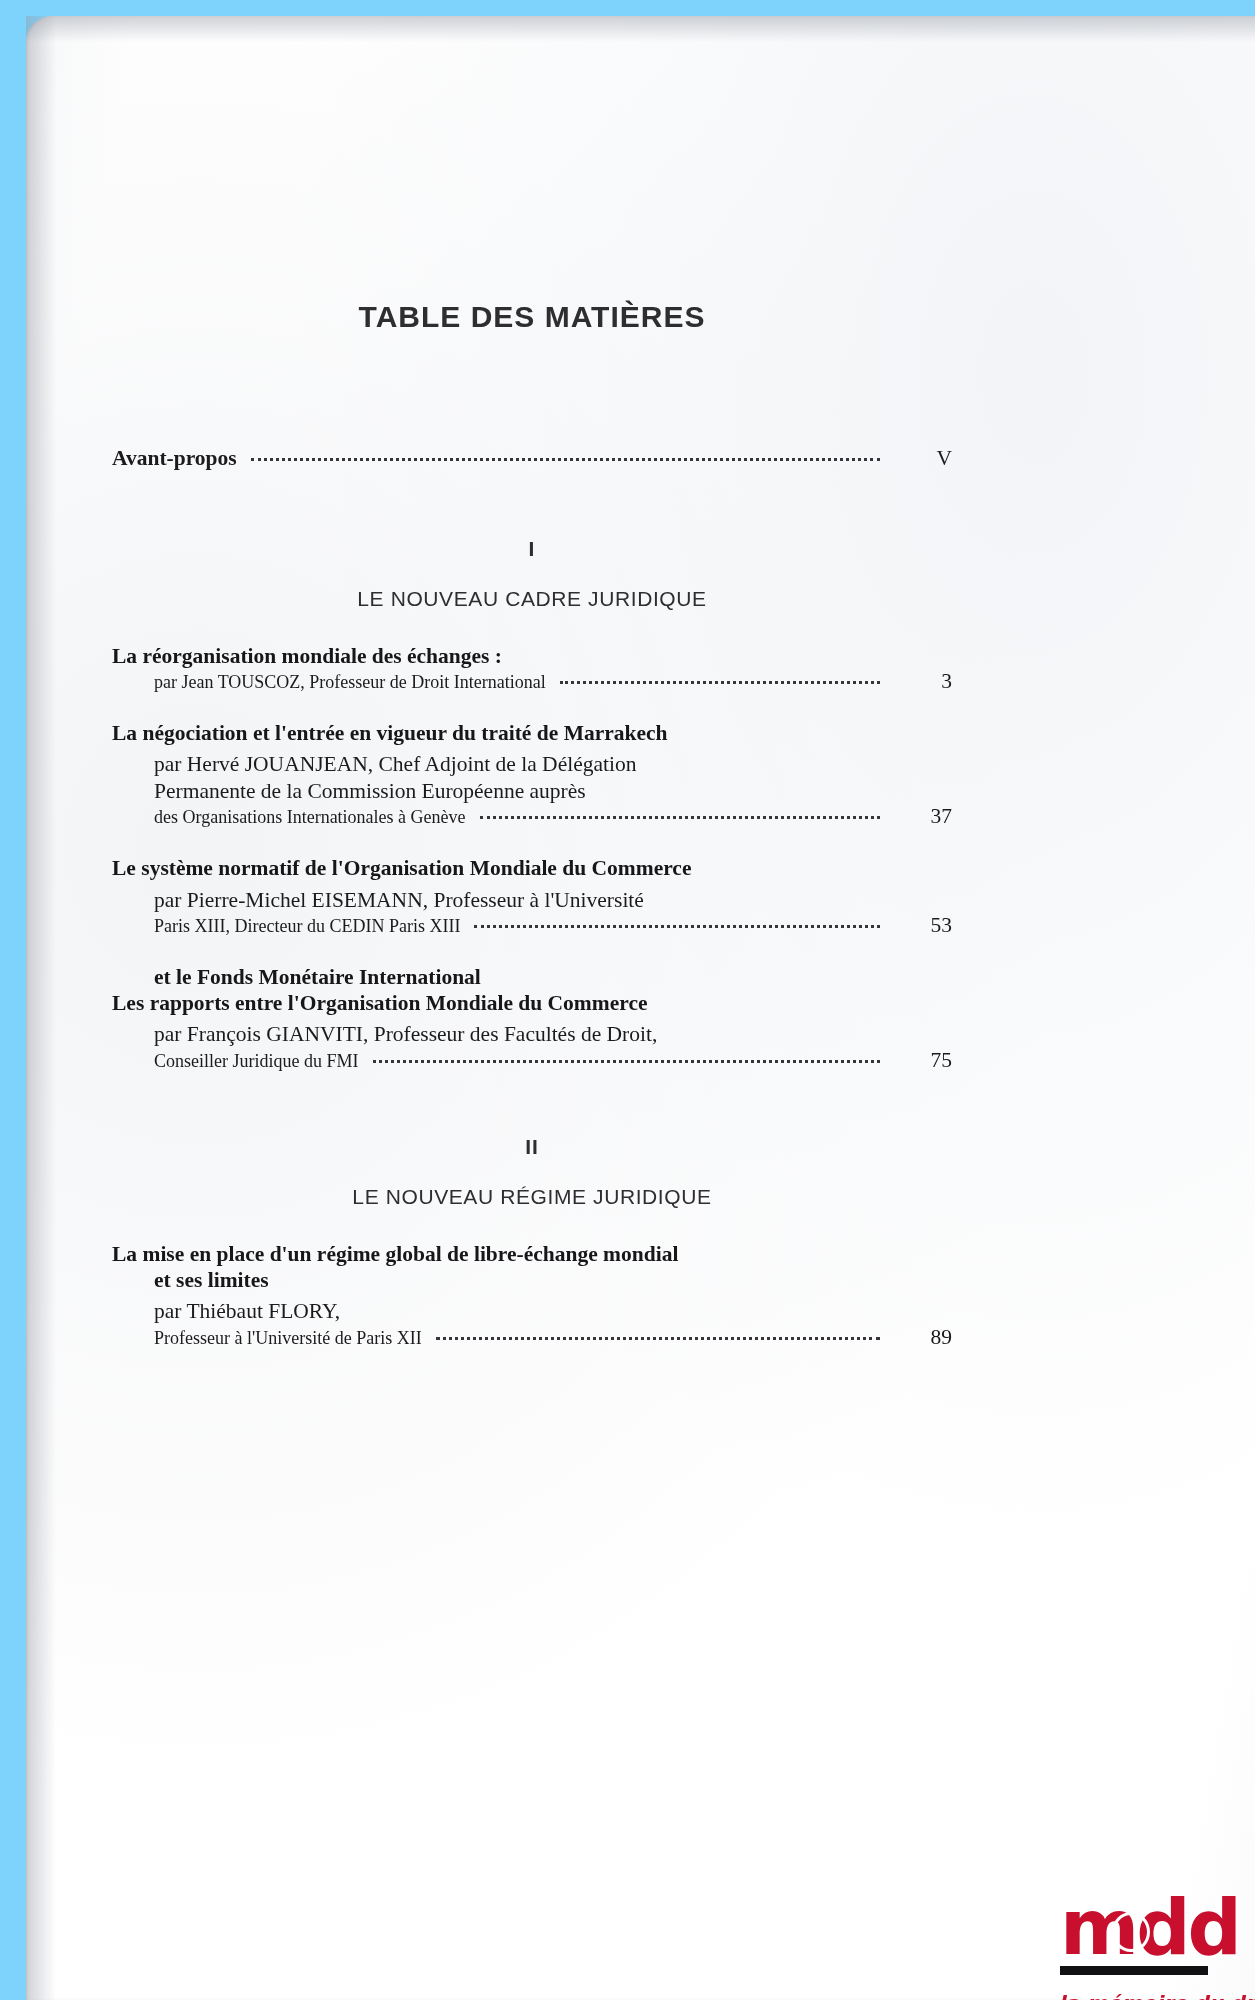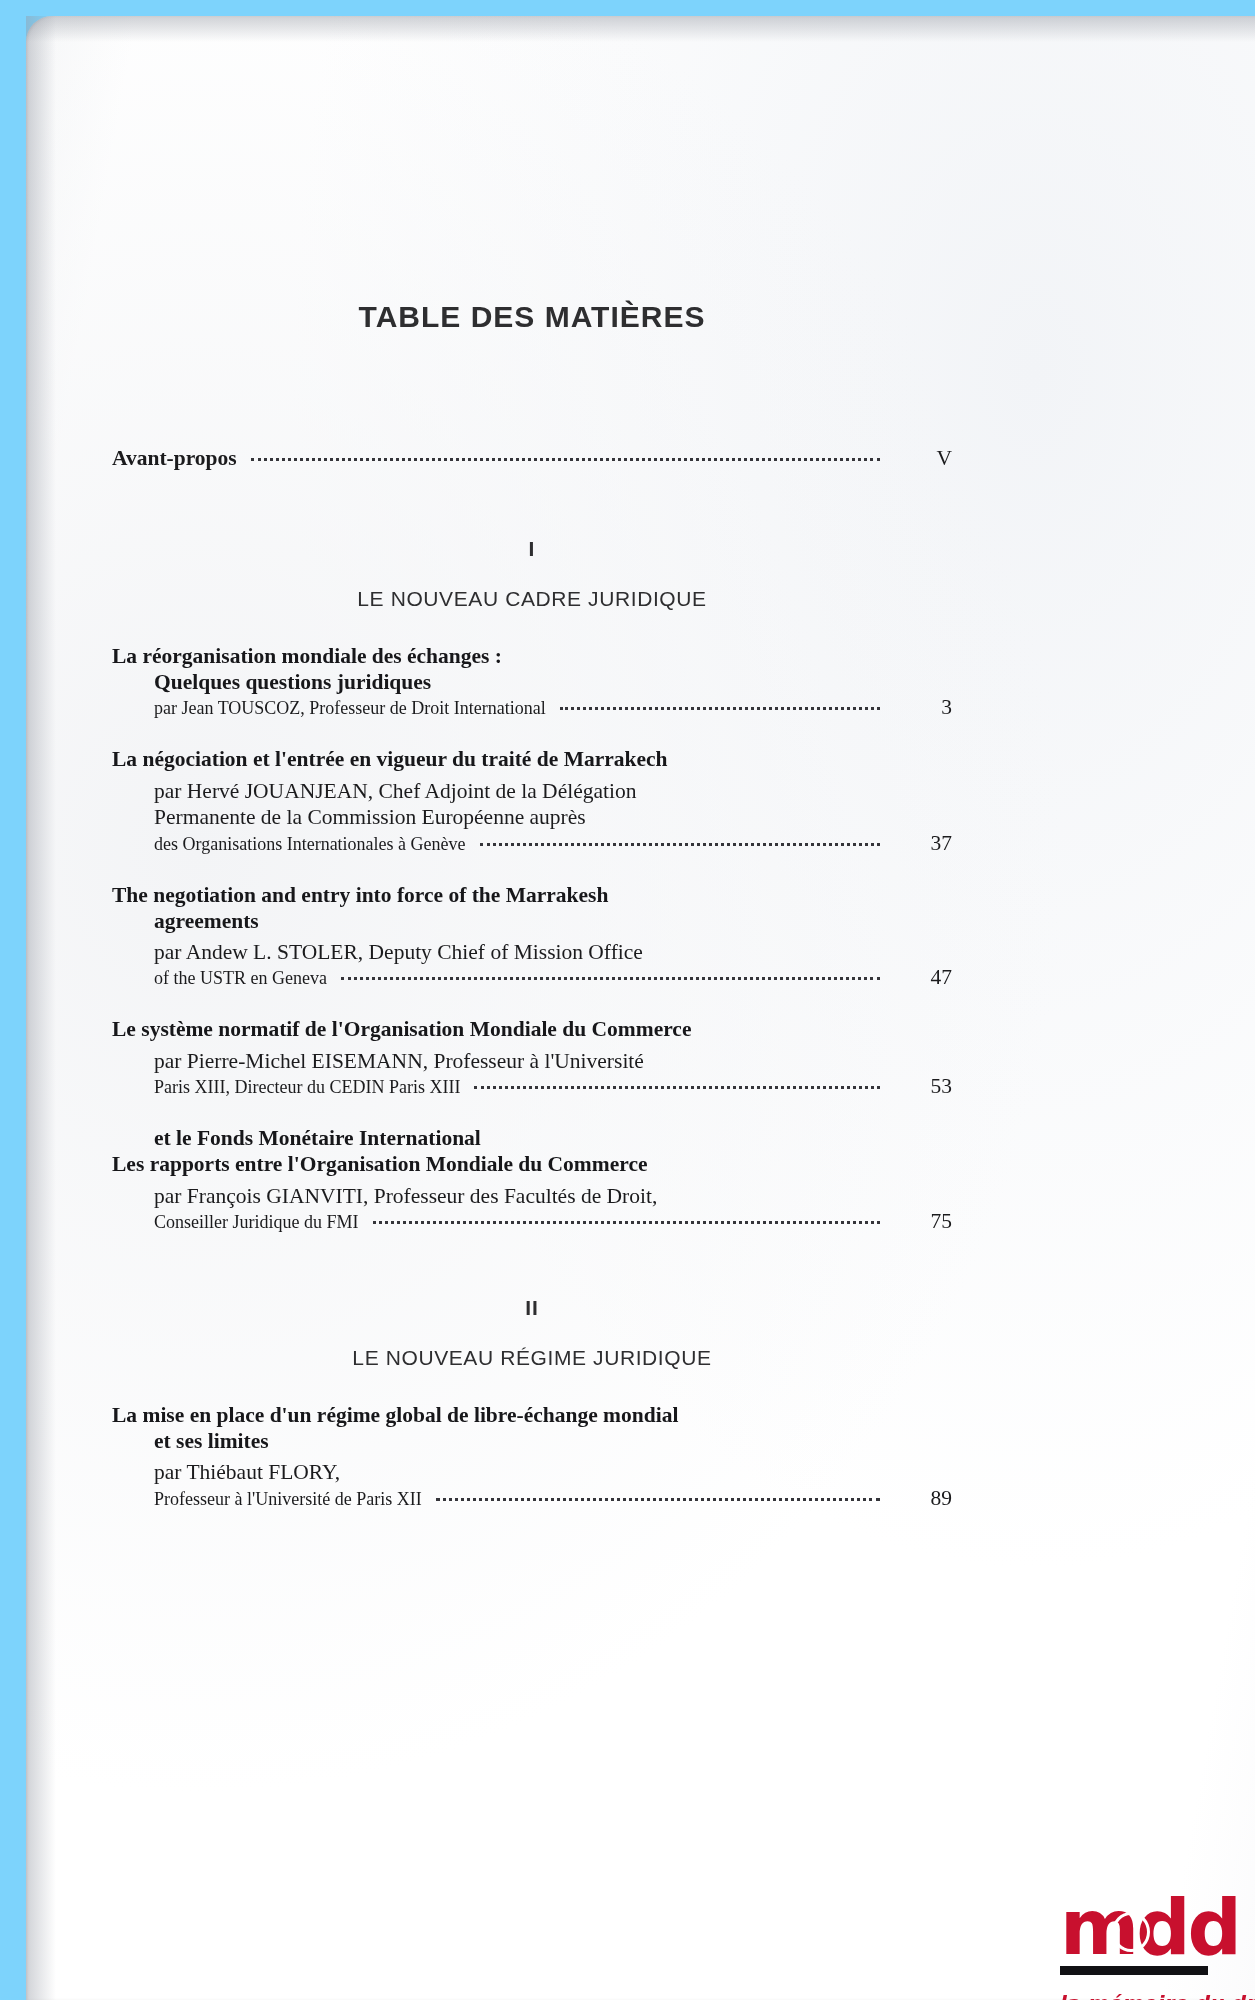--- a/index.html
+++ b/index.html
@@ -226,49 +226,38 @@
 
     <div class="part part-1">
       <div class="part-number">I</div>
       <div class="part-title">LE NOUVEAU CADRE JURIDIQUE</div>
     </div>
 
     <div class="entries">
 
       <div class="entry">
         <div class="entry-title-line">La réorganisation mondiale des échanges :</div>
-        <div class="entry-title-line cont">Quelques questions juridiques</div>
         <div class="sub-row">
           <span class="sub-text">par Jean TOUSCOZ, Professeur de Droit International</span>
           <span class="leader"></span>
           <span class="pagenum">3</span>
         </div>
       </div>
 
       <div class="entry">
         <div class="entry-title-line">La négociation et l'entrée en vigueur du traité de Marrakech</div>
         <div class="entry-sub first">par Hervé JOUANJEAN, Chef Adjoint de la Délégation</div>
         <div class="entry-sub">Permanente de la Commission Européenne auprès</div>
         <div class="sub-row">
           <span class="sub-text">des Organisations Internationales à Genève</span>
           <span class="leader"></span>
           <span class="pagenum">37</span>
         </div>
       </div>
 
-      <div class="entry">
-        <div class="entry-title-line">The negotiation and entry into force of the Marrakesh</div>
-        <div class="entry-title-line cont">agreements</div>
-        <div class="entry-sub first">par Andew L. STOLER, Deputy Chief of Mission Office</div>
-        <div class="sub-row">
-          <span class="sub-text">of the USTR en Geneva</span>
-          <span class="leader"></span>
-          <span class="pagenum">47</span>
-        </div>
-      </div>
 
       <div class="entry">
         <div class="entry-title-line">Le système normatif de l'Organisation Mondiale du Commerce</div>
         <div class="entry-sub first">par Pierre-Michel EISEMANN, Professeur à l'Université</div>
         <div class="sub-row">
           <span class="sub-text">Paris XIII, Directeur du CEDIN Paris XIII</span>
           <span class="leader"></span>
           <span class="pagenum">53</span>
         </div>
       </div>

